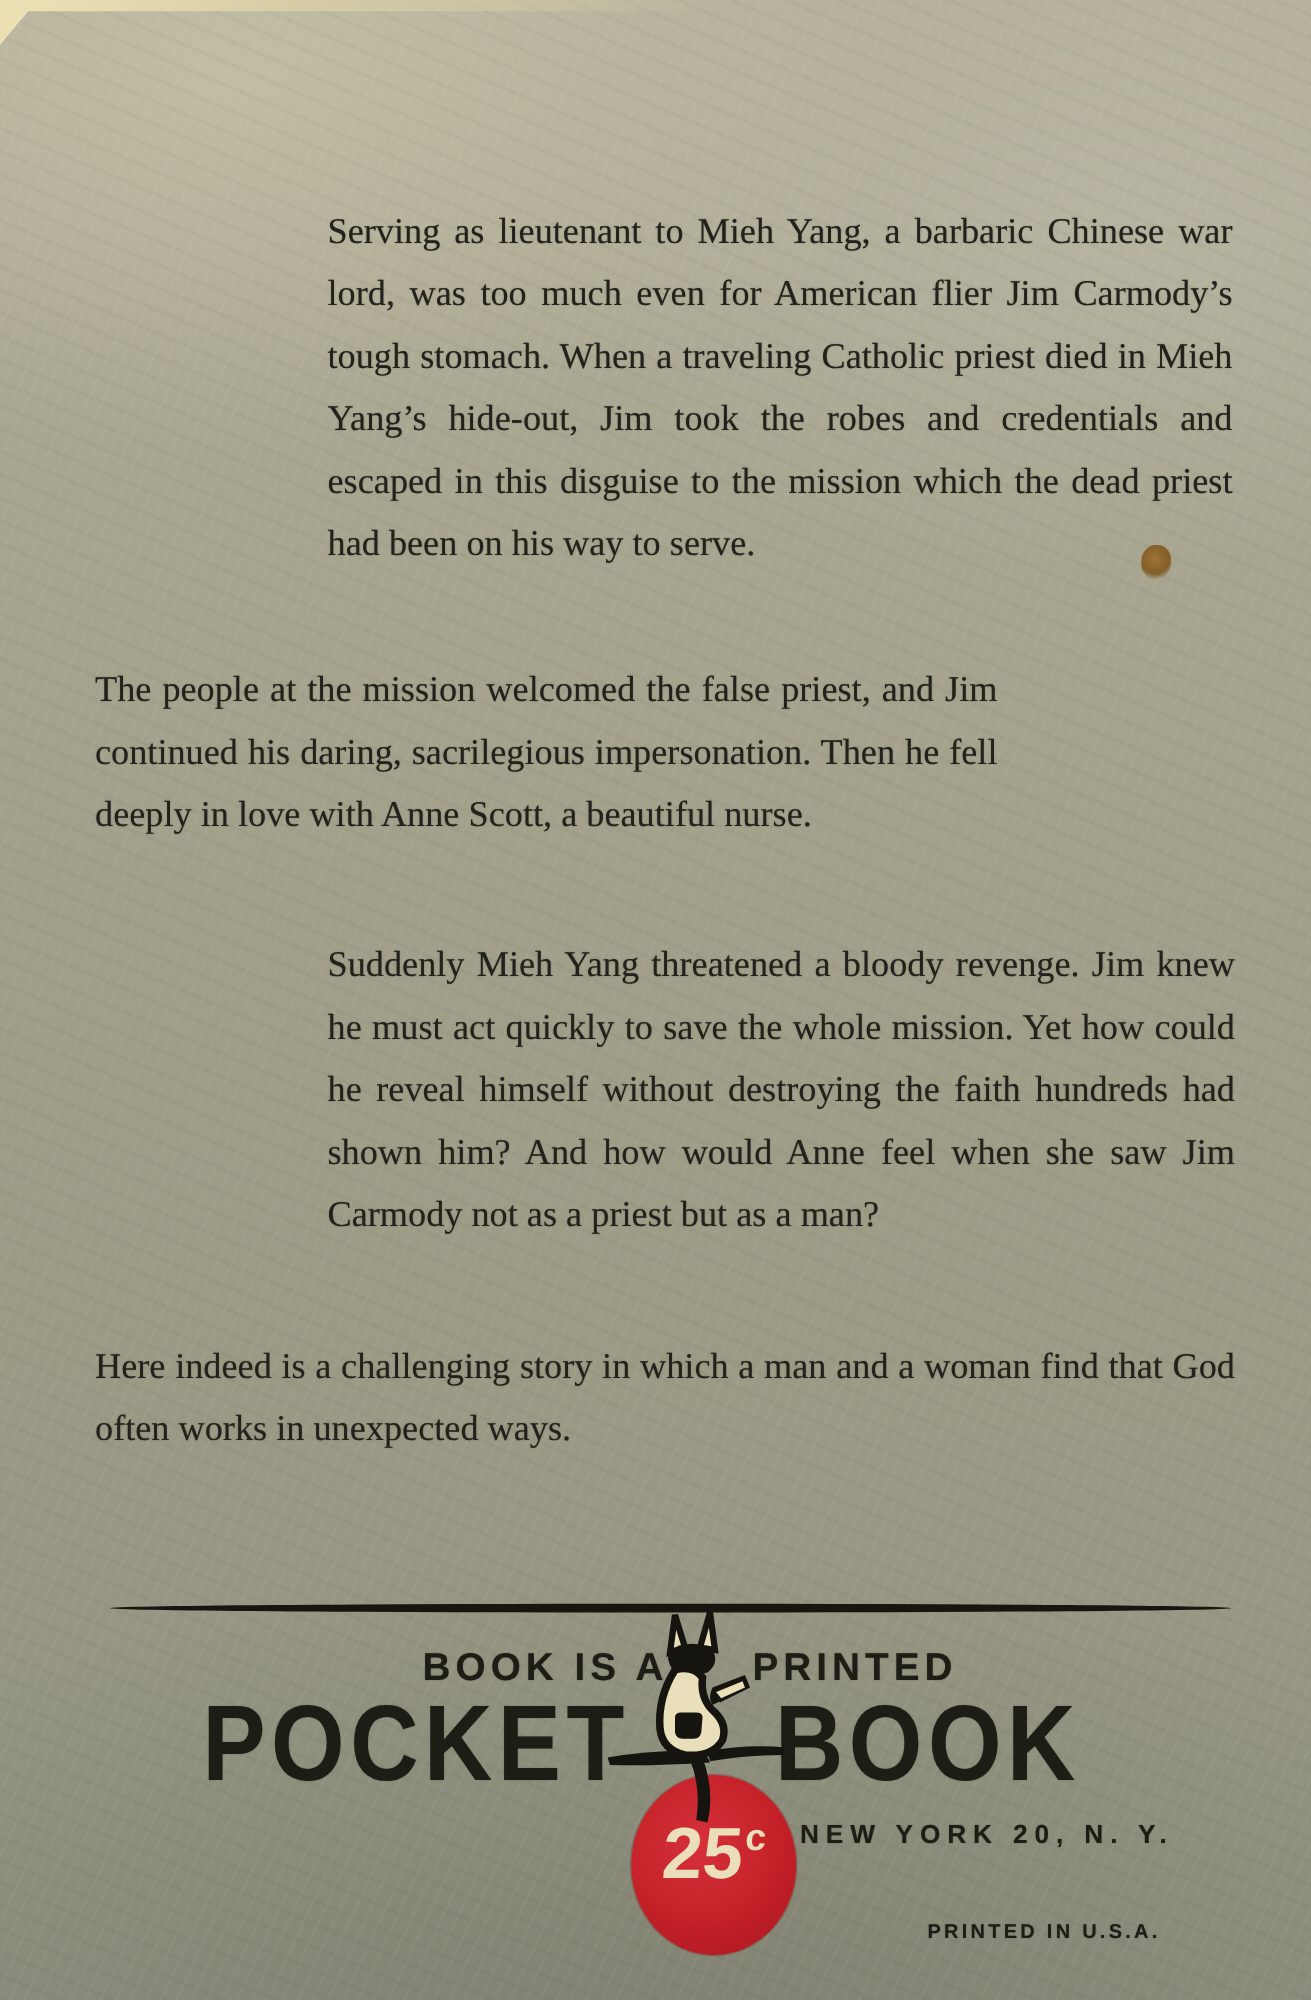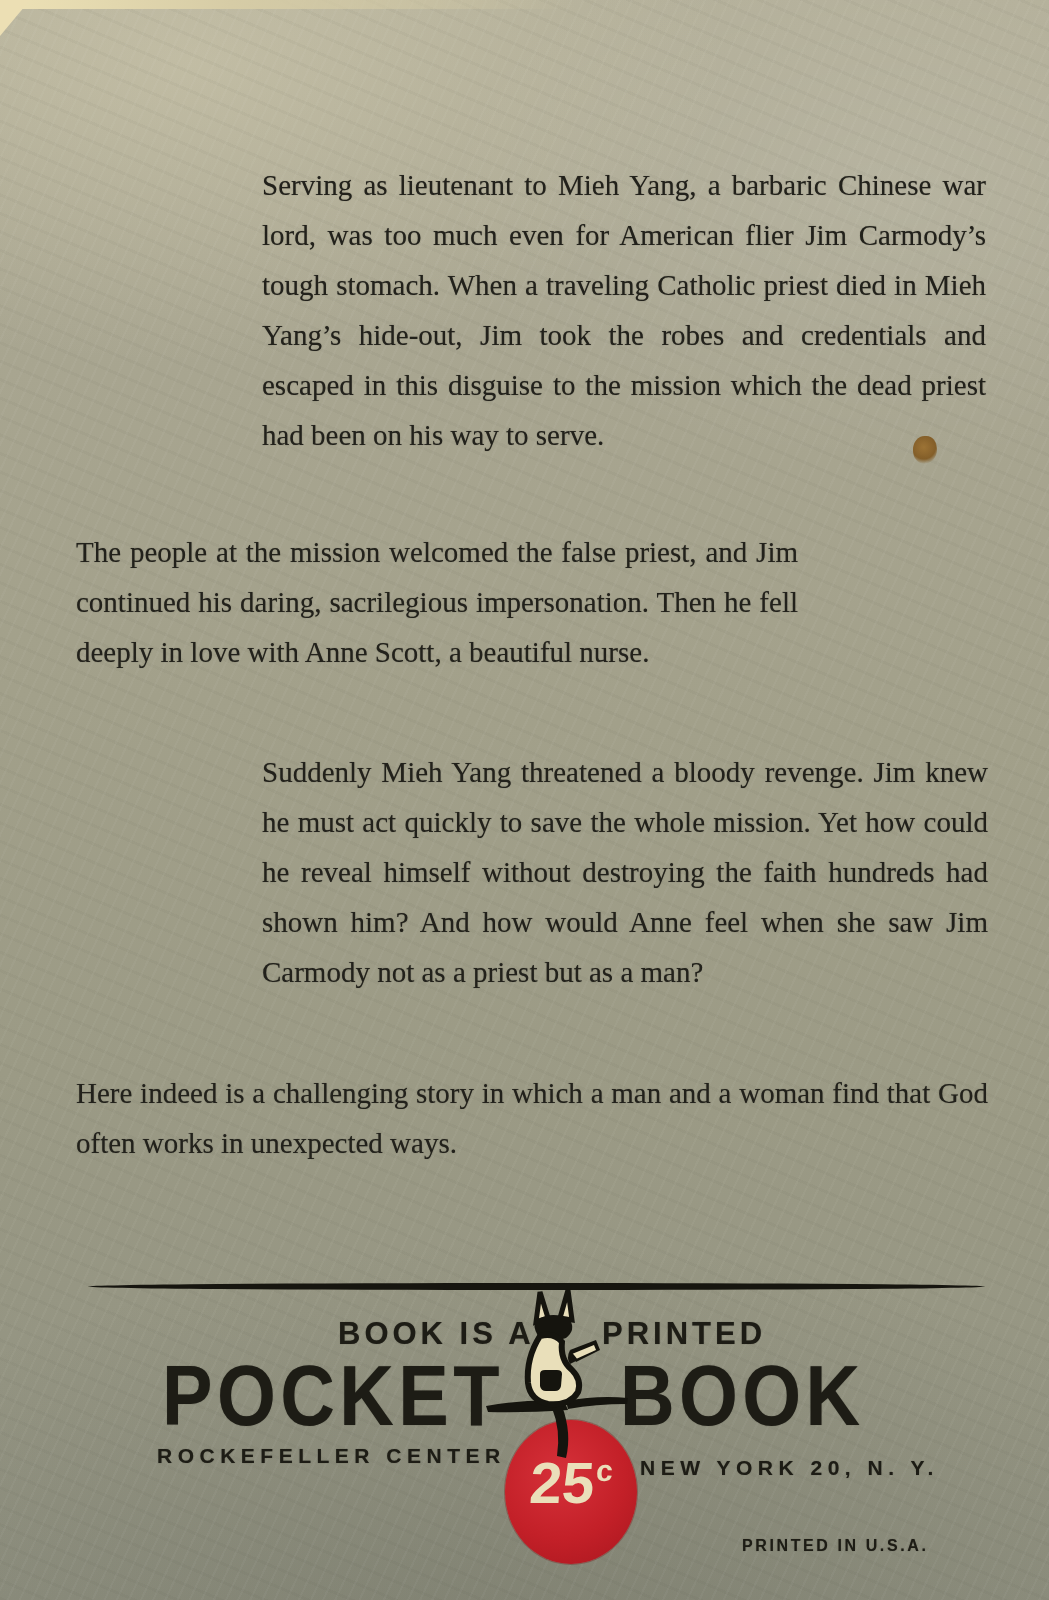--- a/index.html
+++ b/index.html
@@ -123,17 +123,16 @@
 
     <path d="M62,48 Q48,70 50,95 Q52,112 70,116 Q92,118 100,104 Q104,92 94,82 Q82,72 84,54 Q76,44 62,48 Z" fill="#e9dfba" stroke="#15140e" stroke-width="6"></path>
 
     <path d="M92,62 L118,52 L122,62 L98,74 Z" fill="#15140e"></path>
     <path d="M94,66 L116,57 L118,62 L98,71 Z" fill="#e9dfba"></path>
     <path d="M92,62 Q88,70 92,76 L100,72 Z" fill="#15140e"></path>
 
     <path d="M62,86 q0,-4 5,-4 l12,0 q5,0 5,4 l-1,12 q-1,5 -6,5 l-9,0 q-5,0 -6,-5 Z" fill="#15140e"></path>
   </svg>
 
-  <div class="sans addr addr-left">ROCKEFELLER CENTER</div>
   <div class="sans addr addr-right">NEW YORK 20, N. Y.</div>
 
   <div class="sans printed">PRINTED IN U.S.A.</div>
 </div>
 
 </body></html>

